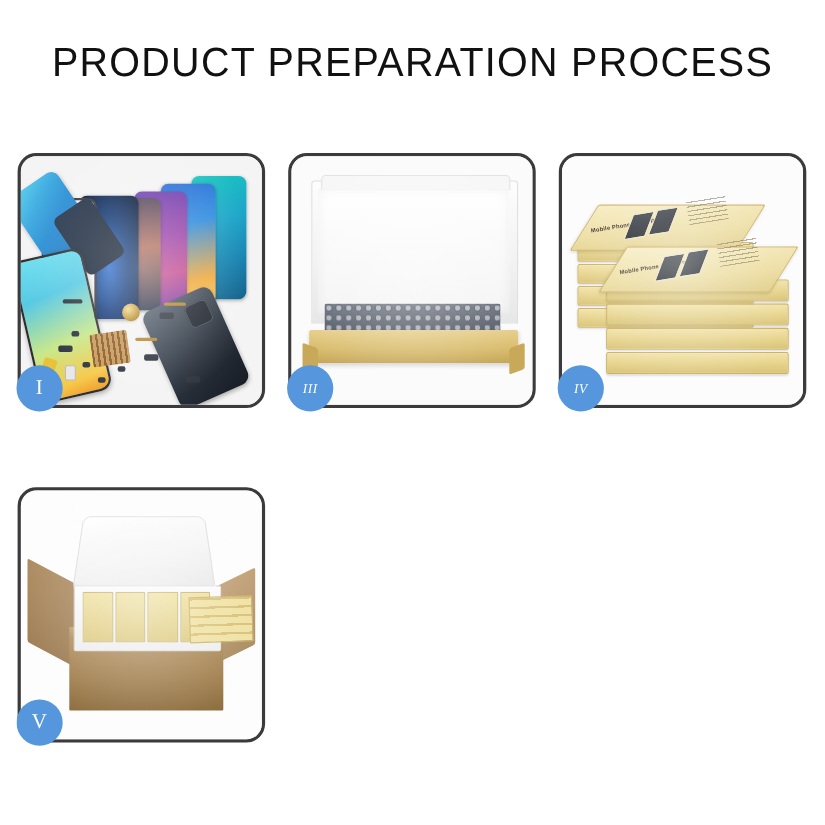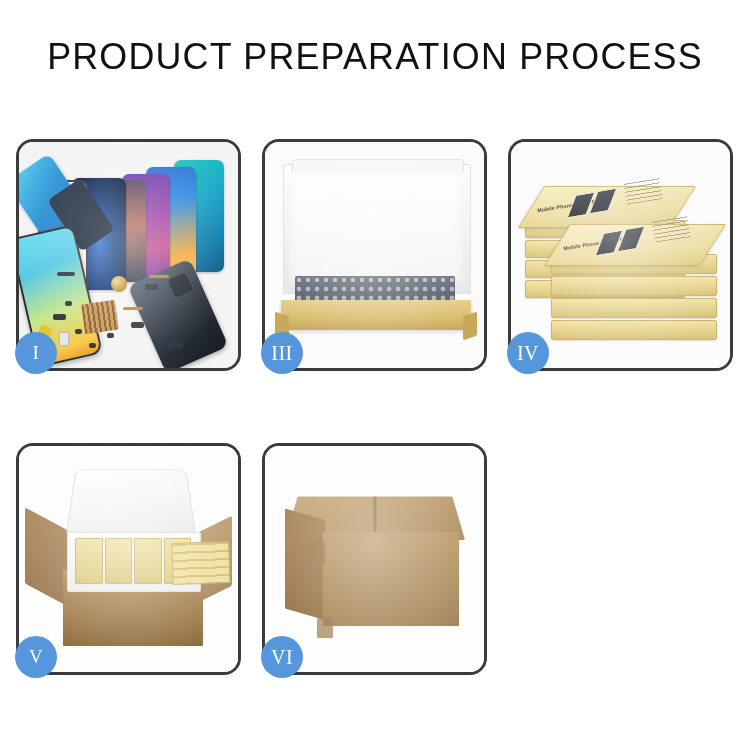--- a/index.html
+++ b/index.html
@@ -76,21 +76,21 @@
     background: #5596dd;
     color: #ffffff;
     display: flex;
     align-items: center;
     justify-content: center;
     font-family: "Liberation Serif", serif;
     font-size: 19px;
     letter-spacing: 0.5px;
     z-index: 6;
   }
-  .badge.wide { font-size: 20px; }
+  .badge.wide { font-size: 12px; font-style: italic; }
 
   
   .p1 { background: #f4f4f4; }
   .ph {
     position: absolute;
     border-radius: 7px;
     box-shadow: 0 1px 3px rgba(0,0,0,.28);
   }
   
   .ph-a { width: 50px; height: 112px; right: 14px;  top: 18px;
@@ -500,25 +500,14 @@
         <div class="v-stick"></div>
         <div class="v-stick"></div>
         <div class="v-stick"></div>
       </div>
       <div class="v-flat"></div>
       <div class="glow"></div>
     </div>
     <div class="badge">V</div>
   </div>
 
-  <div class="panel">
-    <div class="panel-inner p6">
-      <div class="c-top"></div>
-      <div class="c-side"></div>
-      <div class="c-front"></div>
-      <div class="c-tape" style="left:44px; top:96px; width:16px; height:22px;"></div>
-      <div class="c-tape" style="left:52px; bottom:34px; width:16px; height:20px;"></div>
-      <div class="glow"></div>
-    </div>
-    <div class="badge wide">VI</div>
-  </div>
 
 </div>
 
 </body></html>

